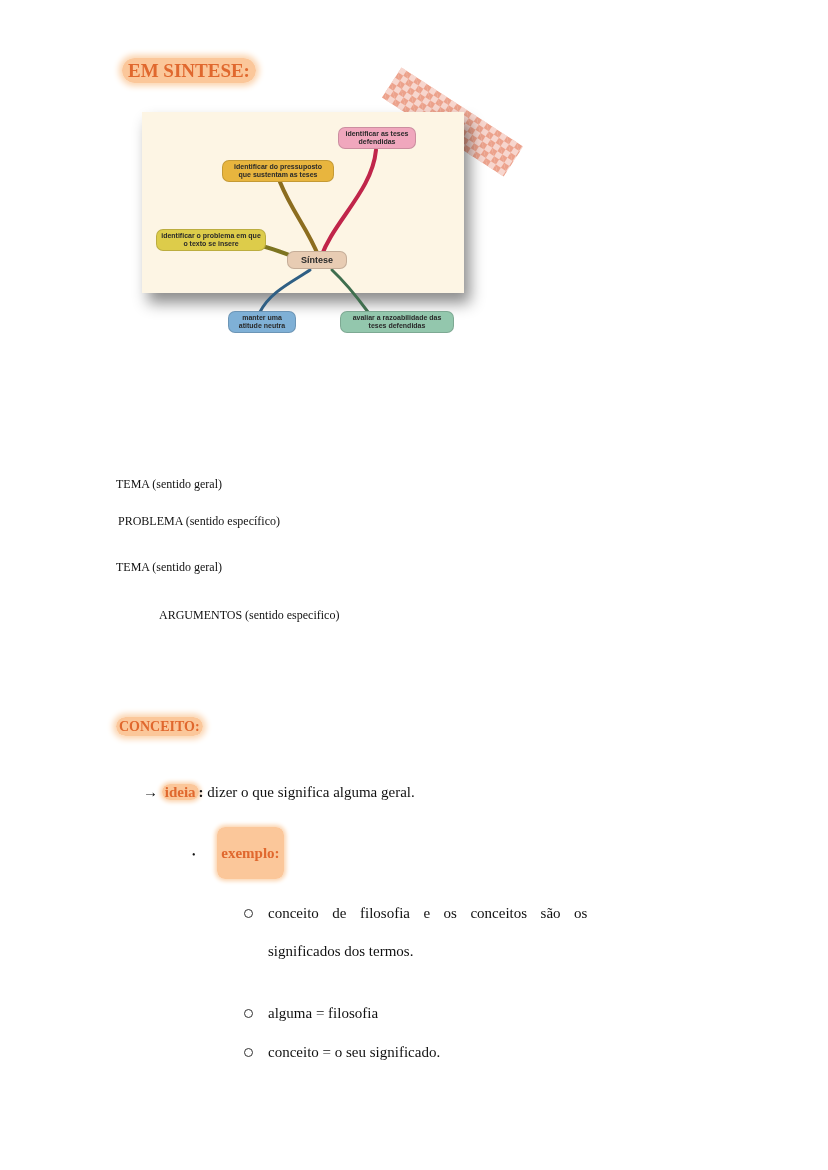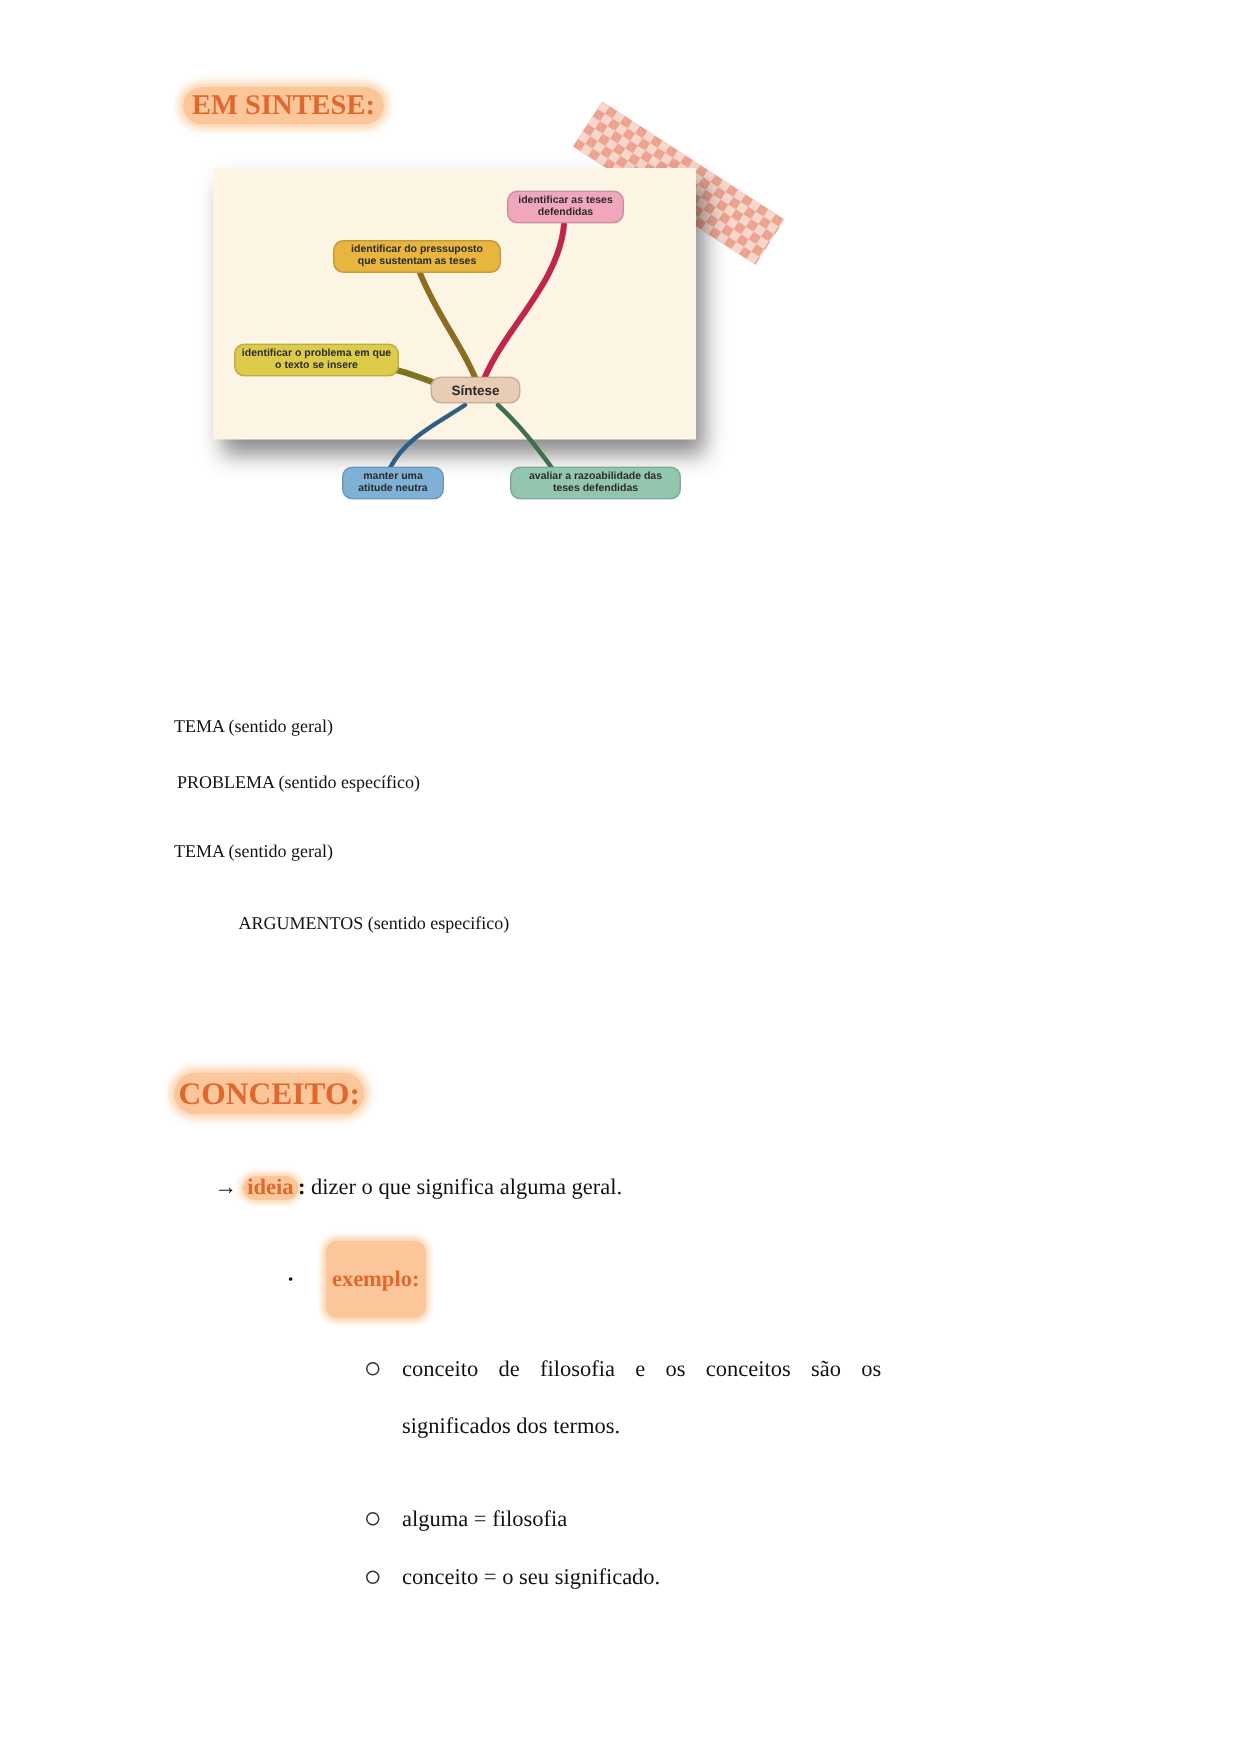--- a/index.html
+++ b/index.html
@@ -66,21 +66,21 @@
   <div class="node" style="left:86px; top:199px; width:68px; background:#7fb0d6;">manter uma atitude neutra</div>
   <div class="node" style="left:198px; top:199px; width:114px; background:#93c7ad;">avaliar a razoabilidade das teses defendidas</div>
 </div>
 
 <div class="abs line-text" style="left:116px; top:477px;">TEMA (sentido  geral)</div>
 <div class="abs line-text" style="left:118px; top:514px;">PROBLEMA (sentido específico)</div>
 <div class="abs line-text" style="left:116px; top:560px;">TEMA (sentido geral)</div>
 <div class="abs line-text" style="left:116px; top:608px;margin-left:43px;">ARGUMENTOS (sentido especifico)</div>
 
 <div class="abs" style="left:116px; top:717px;">
-  <span class="hl-title" style="font-size:21px; padding:2px 3px;">CONCEITO:</span>
+  <span class="hl-title" style="font-size:14px; padding:2px 3px;">CONCEITO:</span>
 </div>
 
 <div class="abs body-text" style="left:143px; top:784px;">
   <span>→</span>
   <span class="hl-inline">ideia</span><b>:</b><span> dizer o que significa alguma geral.</span>
 </div>
 
 <div class="abs body-text" style="left:192px; top:845px;">
   <span style="font-size:10px; vertical-align:middle;">•</span>
   <span class="hl-inline" style="margin-left:18px; padding:18px 4px;">exemplo:</span>

